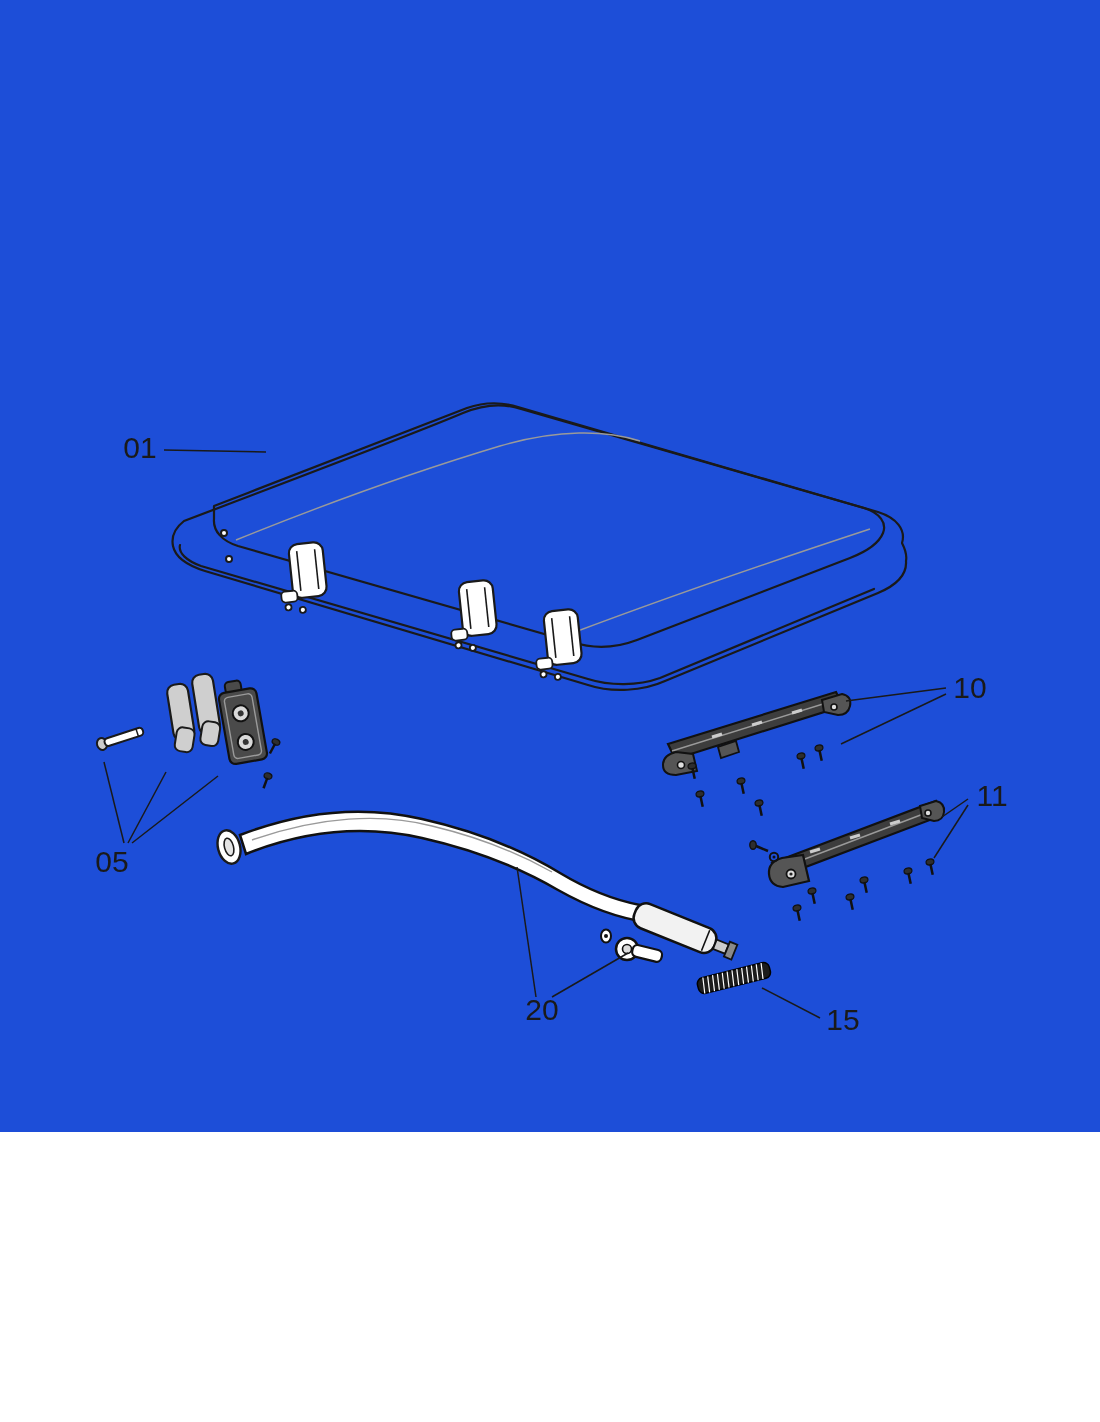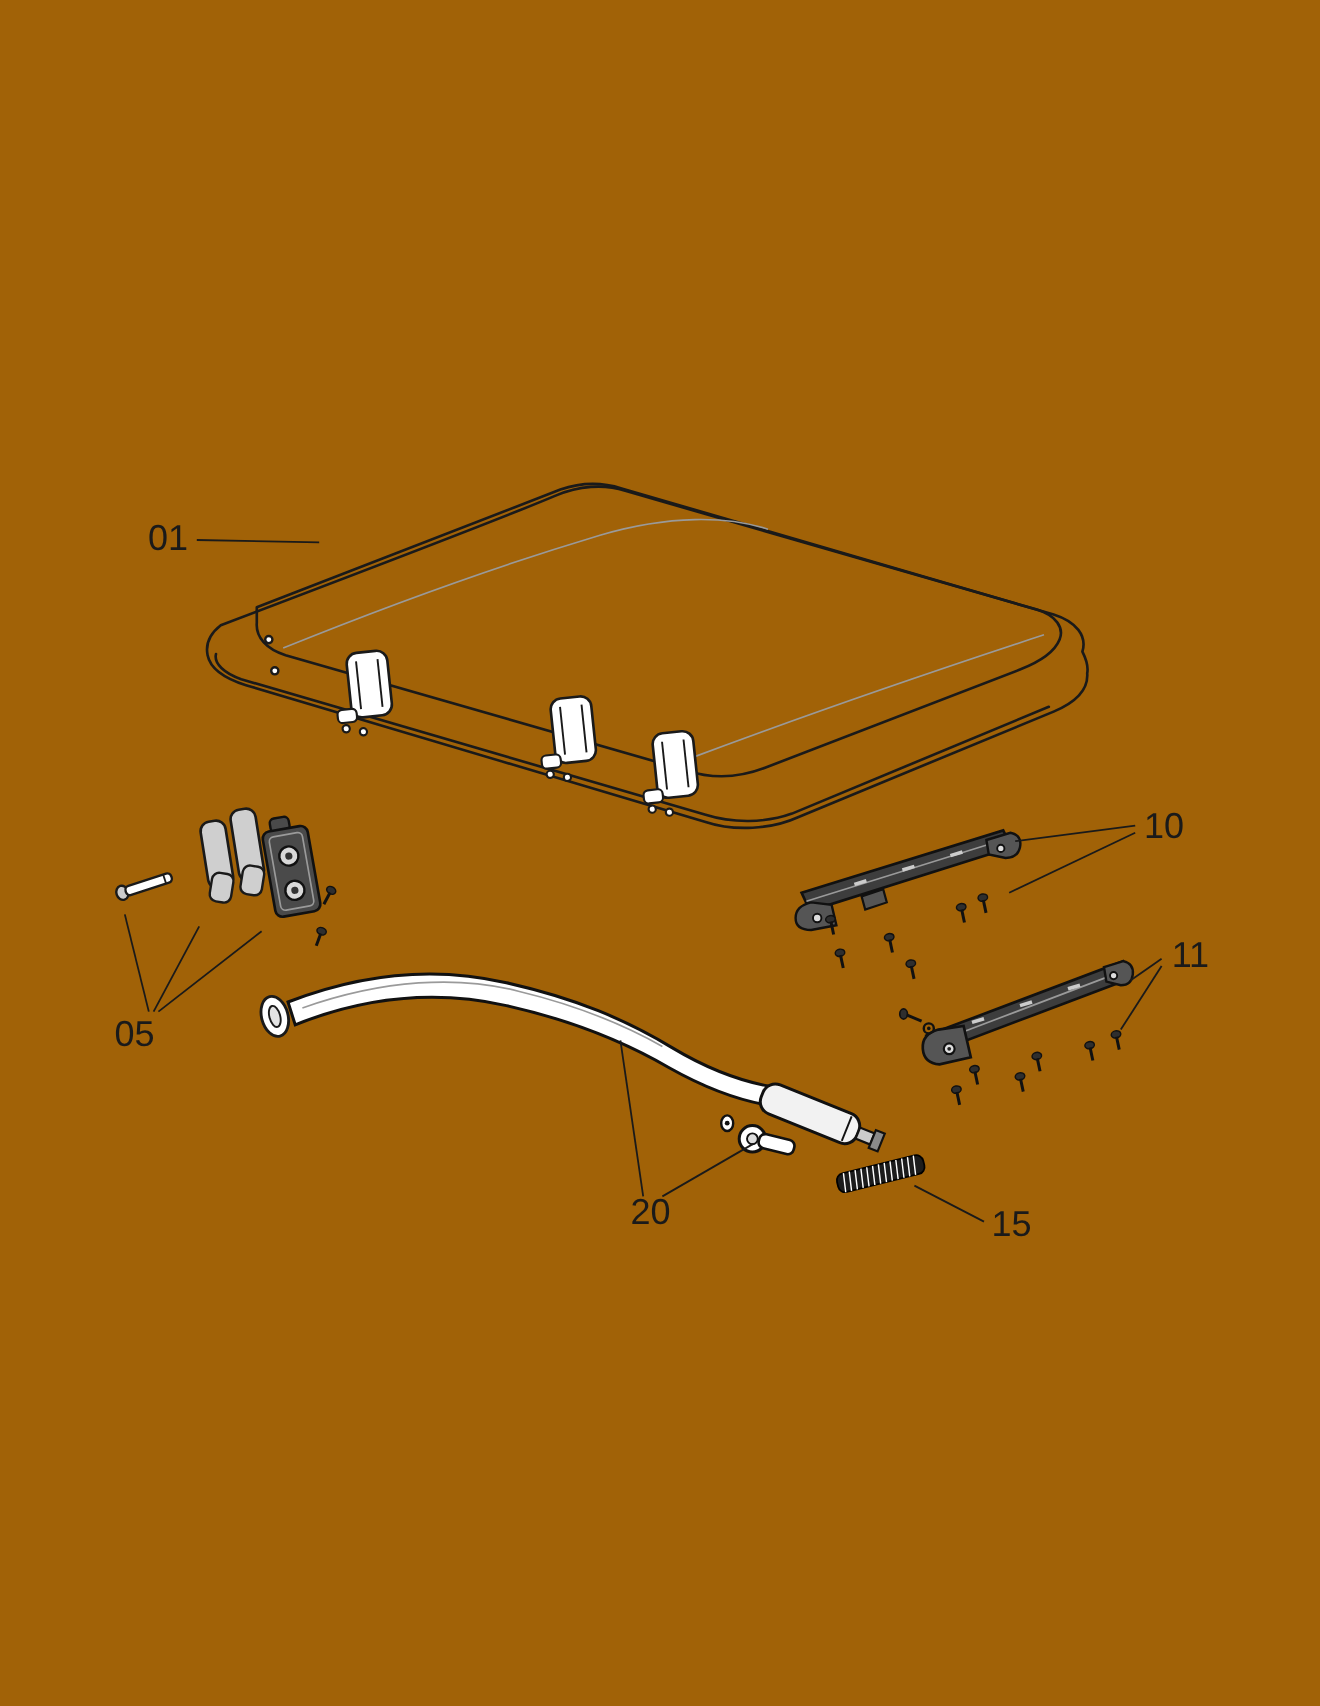--- a/index.html
+++ b/index.html
@@ -1,20 +1,20 @@
 <!DOCTYPE html>
 <html><head>
 <meta charset="utf-8">
 <style>
   html, body { margin: 0; padding: 0; background: #ffffff; }
   #page {
     position: relative;
     width: 1100px;
-    height: 1422px;
-    background: #a16207;
+    height: 1132px;
+    background: #1d4ed8;
     overflow: hidden;
     font-family: "Liberation Sans", sans-serif;
   }
   svg { position: absolute; inset: 0; display: block; }
   .callout {
     font-family: "Liberation Sans", sans-serif;
     font-size: 30px;
     fill: #1a1a1a;
   }
   .line { stroke: #1a1a1a; stroke-width: 2.2; fill: none; stroke-linecap: round; stroke-linejoin: round; }

